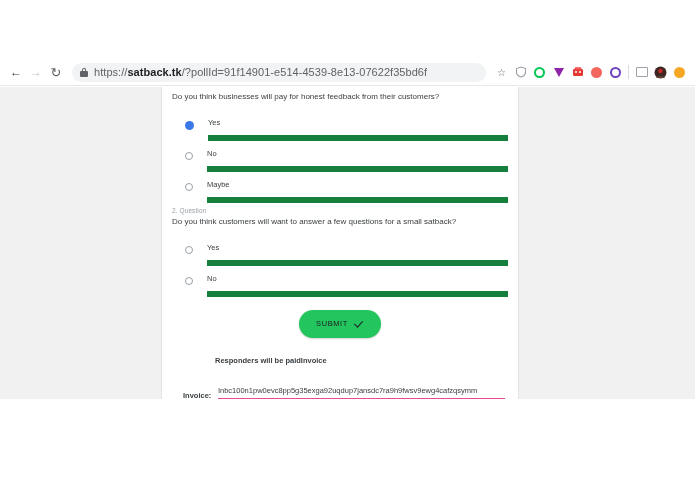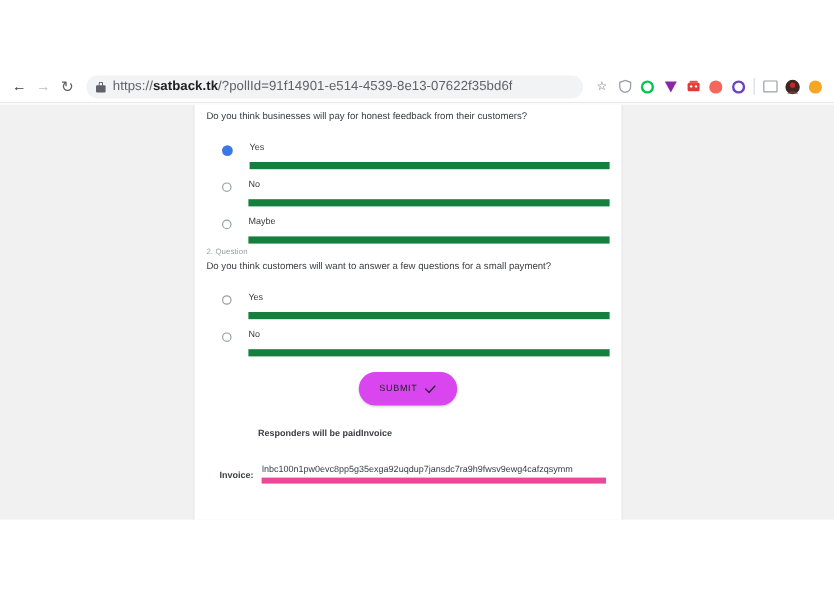--- a/index.html
+++ b/index.html
@@ -149,21 +149,21 @@
     width: 12px; height: 10px;
     border: 1.3px solid #9aa0a6;
     border-radius: 1px;
   }
 
   
   .page {
     position: absolute;
     top: 87px; left: 0;
     width: 695px;
-    height: 407px;
+    height: 312px;
     background: #ffffff;
     overflow: hidden;
   }
 
   .page-bg {
     position: absolute;
     top: 0; left: 0;
     width: 695px;
     height: 346px;
     background: #f1f1f1;
@@ -235,21 +235,21 @@
     color: #3c4043;
   }
 
   
   .submit-wrap {
     display: flex;
     justify-content: center;
     padding: 13px 0 0 0;
   }
   .submit-btn {
-    background: #d946ef;
+    background: #22c55e;
     border: none;
     border-radius: 14px;
     height: 28px;
     min-width: 82px;
     padding: 0 16px;
     display: flex;
     align-items: center;
     justify-content: center;
     gap: 7px;
     cursor: pointer;
@@ -432,21 +432,21 @@
             <span class="option-line">
               <span class="option-label">Maybe</span>
             </span>
           </div>
 
         </div>
       </div>
 
       <div class="q-block">
         <div class="q-index">2. Question</div>
-        <div class="q-title">Do you think customers will want to answer a few questions for a small payment?</div>
+        <div class="q-title">Do you think customers will want to answer a few questions for a small satback?</div>
         <div class="options">
 
           <div class="option-row">
             <span class="radio"></span>
             <span class="option-line">
               <span class="option-label">Yes</span>
             </span>
           </div>
 
           <div class="option-row">

